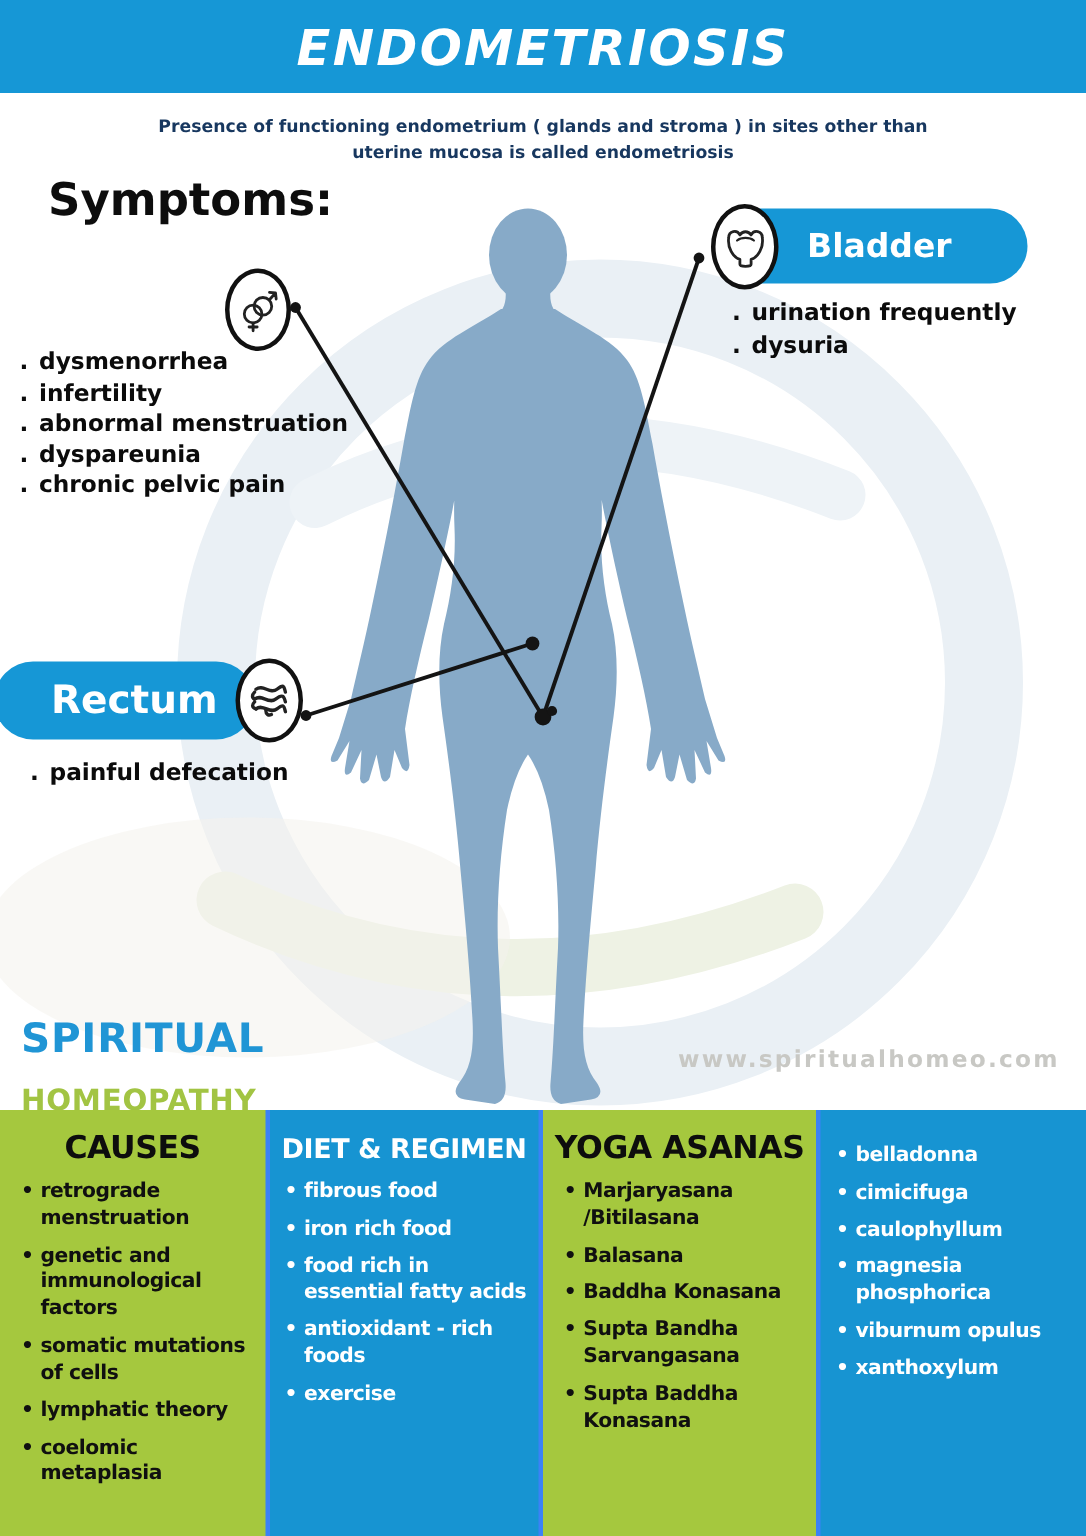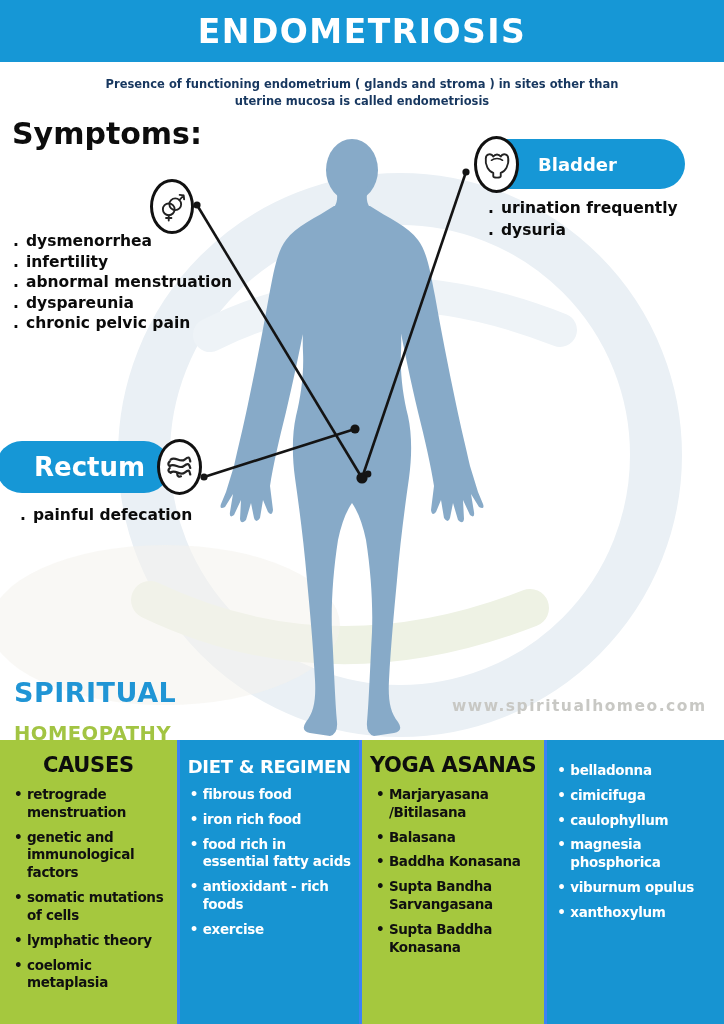--- a/index.html
+++ b/index.html
@@ -4,37 +4,37 @@
 <style>
   html,body{margin:0;padding:0;}
   .page{
     position:relative;width:724px;height:1024px;overflow:hidden;
     background:#ffffff;font-family:"DejaVu Sans",sans-serif;
   }
   .art{position:absolute;left:0;top:0;z-index:0;}
   
   .header{
     position:absolute;left:0;top:0;width:724px;height:62px;background:#1697d6;z-index:2;
-    display:flex;align-items:center;justify-content:center;
+    display:flex;align-items:center;justify-content:center;font-style:italic;
   }
   .header-title{color:#ffffff;font-weight:bold;font-size:33px;letter-spacing:1.5px;}
   .definition{
     position:absolute;left:82px;top:76px;width:560px;z-index:2;text-align:center;
     color:#17375f;font-weight:bold;font-size:11.5px;line-height:1.5;
   }
   .symptoms-heading{
-    position:absolute;left:12px;top:116px;z-index:2;color:#0d0d0d;font-weight:bold;font-size:30px;
+    position:absolute;left:32px;top:116px;z-index:2;color:#0d0d0d;font-weight:bold;font-size:30px;
   }
   
   .pill{position:absolute;background:#1697d6;z-index:2;display:flex;align-items:center;}
   .pill span{color:#fff;font-weight:bold;}
   .pill-sexual{left:2px;top:177px;width:172px;height:53px;border-radius:27px;}
   .pill-sexual span{padding-left:18px;font-size:29px;}
   .pill-bladder{left:478px;top:139px;width:207px;height:50px;border-radius:25px;}
-  .pill-bladder span{padding-left:60px;font-size:18px;}
+  .pill-bladder span{padding-left:60px;font-size:22px;}
   .pill-rectum{left:-4px;top:441px;width:174px;height:52px;border-radius:26px;}
   .pill-rectum span{padding-left:38px;font-size:26px;}
   
   .badge{
     position:absolute;background:#ffffff;border:3px solid #111;border-radius:50%;z-index:3;
     display:flex;align-items:center;justify-content:center;
   }
   .badge-sexual{left:150px;top:179px;width:38px;height:49px;}
   .badge-bladder{left:474px;top:136px;width:39px;height:51px;}
   .badge-rectum{left:157px;top:439px;width:39px;height:50px;}

